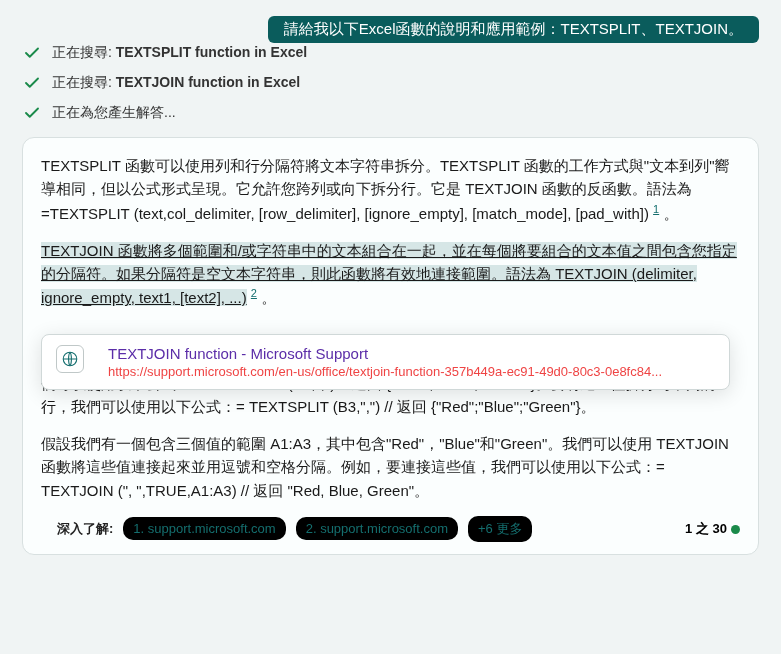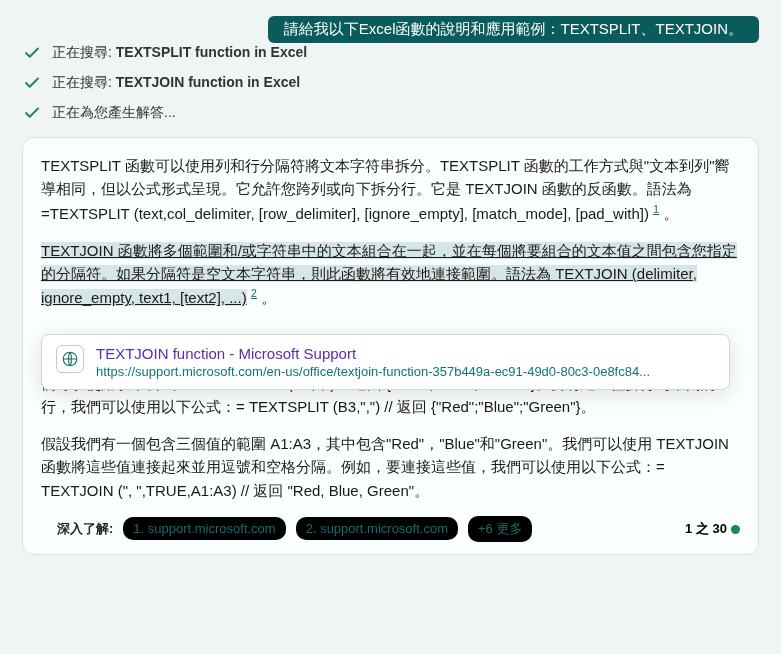--- a/index.html
+++ b/index.html
@@ -79,33 +79,33 @@
 .tooltip {
   position: absolute;
   left: 18px; right: 28px;
   top: 196px;
   background: #fff;
   border: 1px solid #d0d8d8;
   border-radius: 8px;
   box-shadow: 0 4px 20px rgba(0,0,0,0.12);
   padding: 10px 14px;
   display: flex;
-  gap: 12px;
+  gap: 24px;
   align-items: flex-start;
 }
 .tooltip .globe {
   width: 28px; height: 28px;
   border: 1px solid #c0c8c8;
   border-radius: 6px;
   display: flex; align-items: center; justify-content: center;
   flex-shrink: 0;
 }
 .tooltip .globe svg { width: 18px; height: 18px; stroke: #146e6e; fill: none; stroke-width: 1.5; }
 .tooltip .ttl { color: #5b2da8; font-size: 15px; margin-bottom: 2px; }
-.tooltip .url { color: #0f766e; font-size: 13px; white-space: nowrap; overflow: hidden; text-overflow: ellipsis; }
+.tooltip .url { color: #ef4444; font-size: 13px; white-space: nowrap; overflow: hidden; text-overflow: ellipsis; }
 .tooltip .body { flex: 1; min-width: 0; }
 .footer {
   display: flex;
   align-items: center;
   gap: 10px;
   margin-top: 6px;
   font-size: 13px;
   margin-left: 16px;
 }
 .footer .learn { font-weight: 700; color: #222; }

